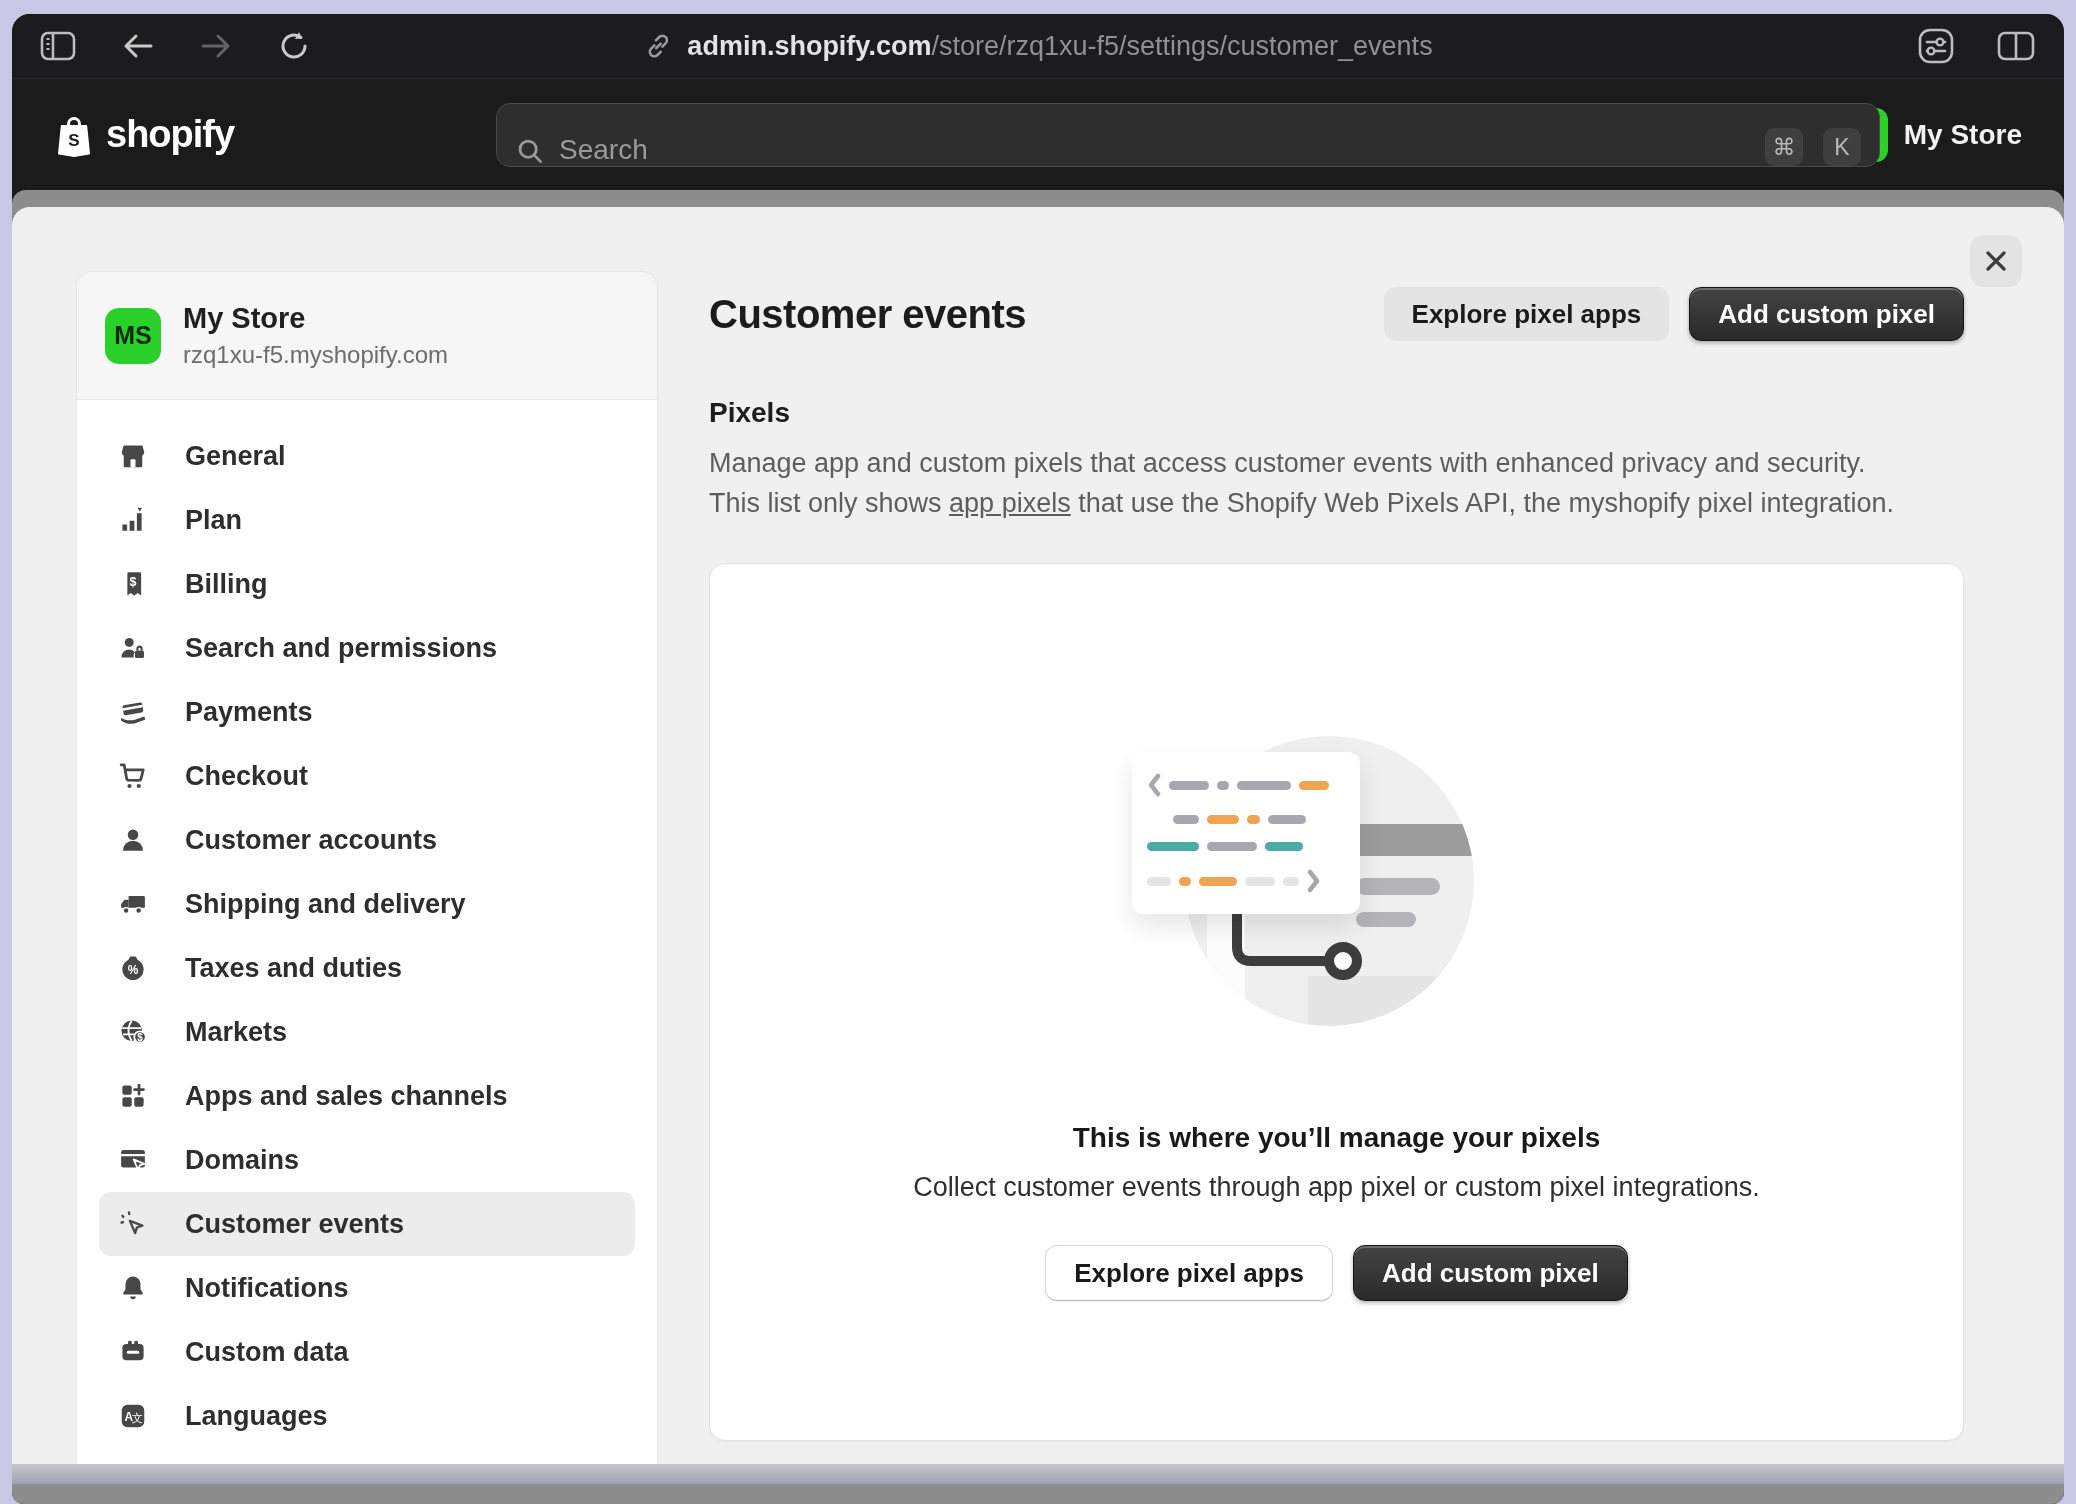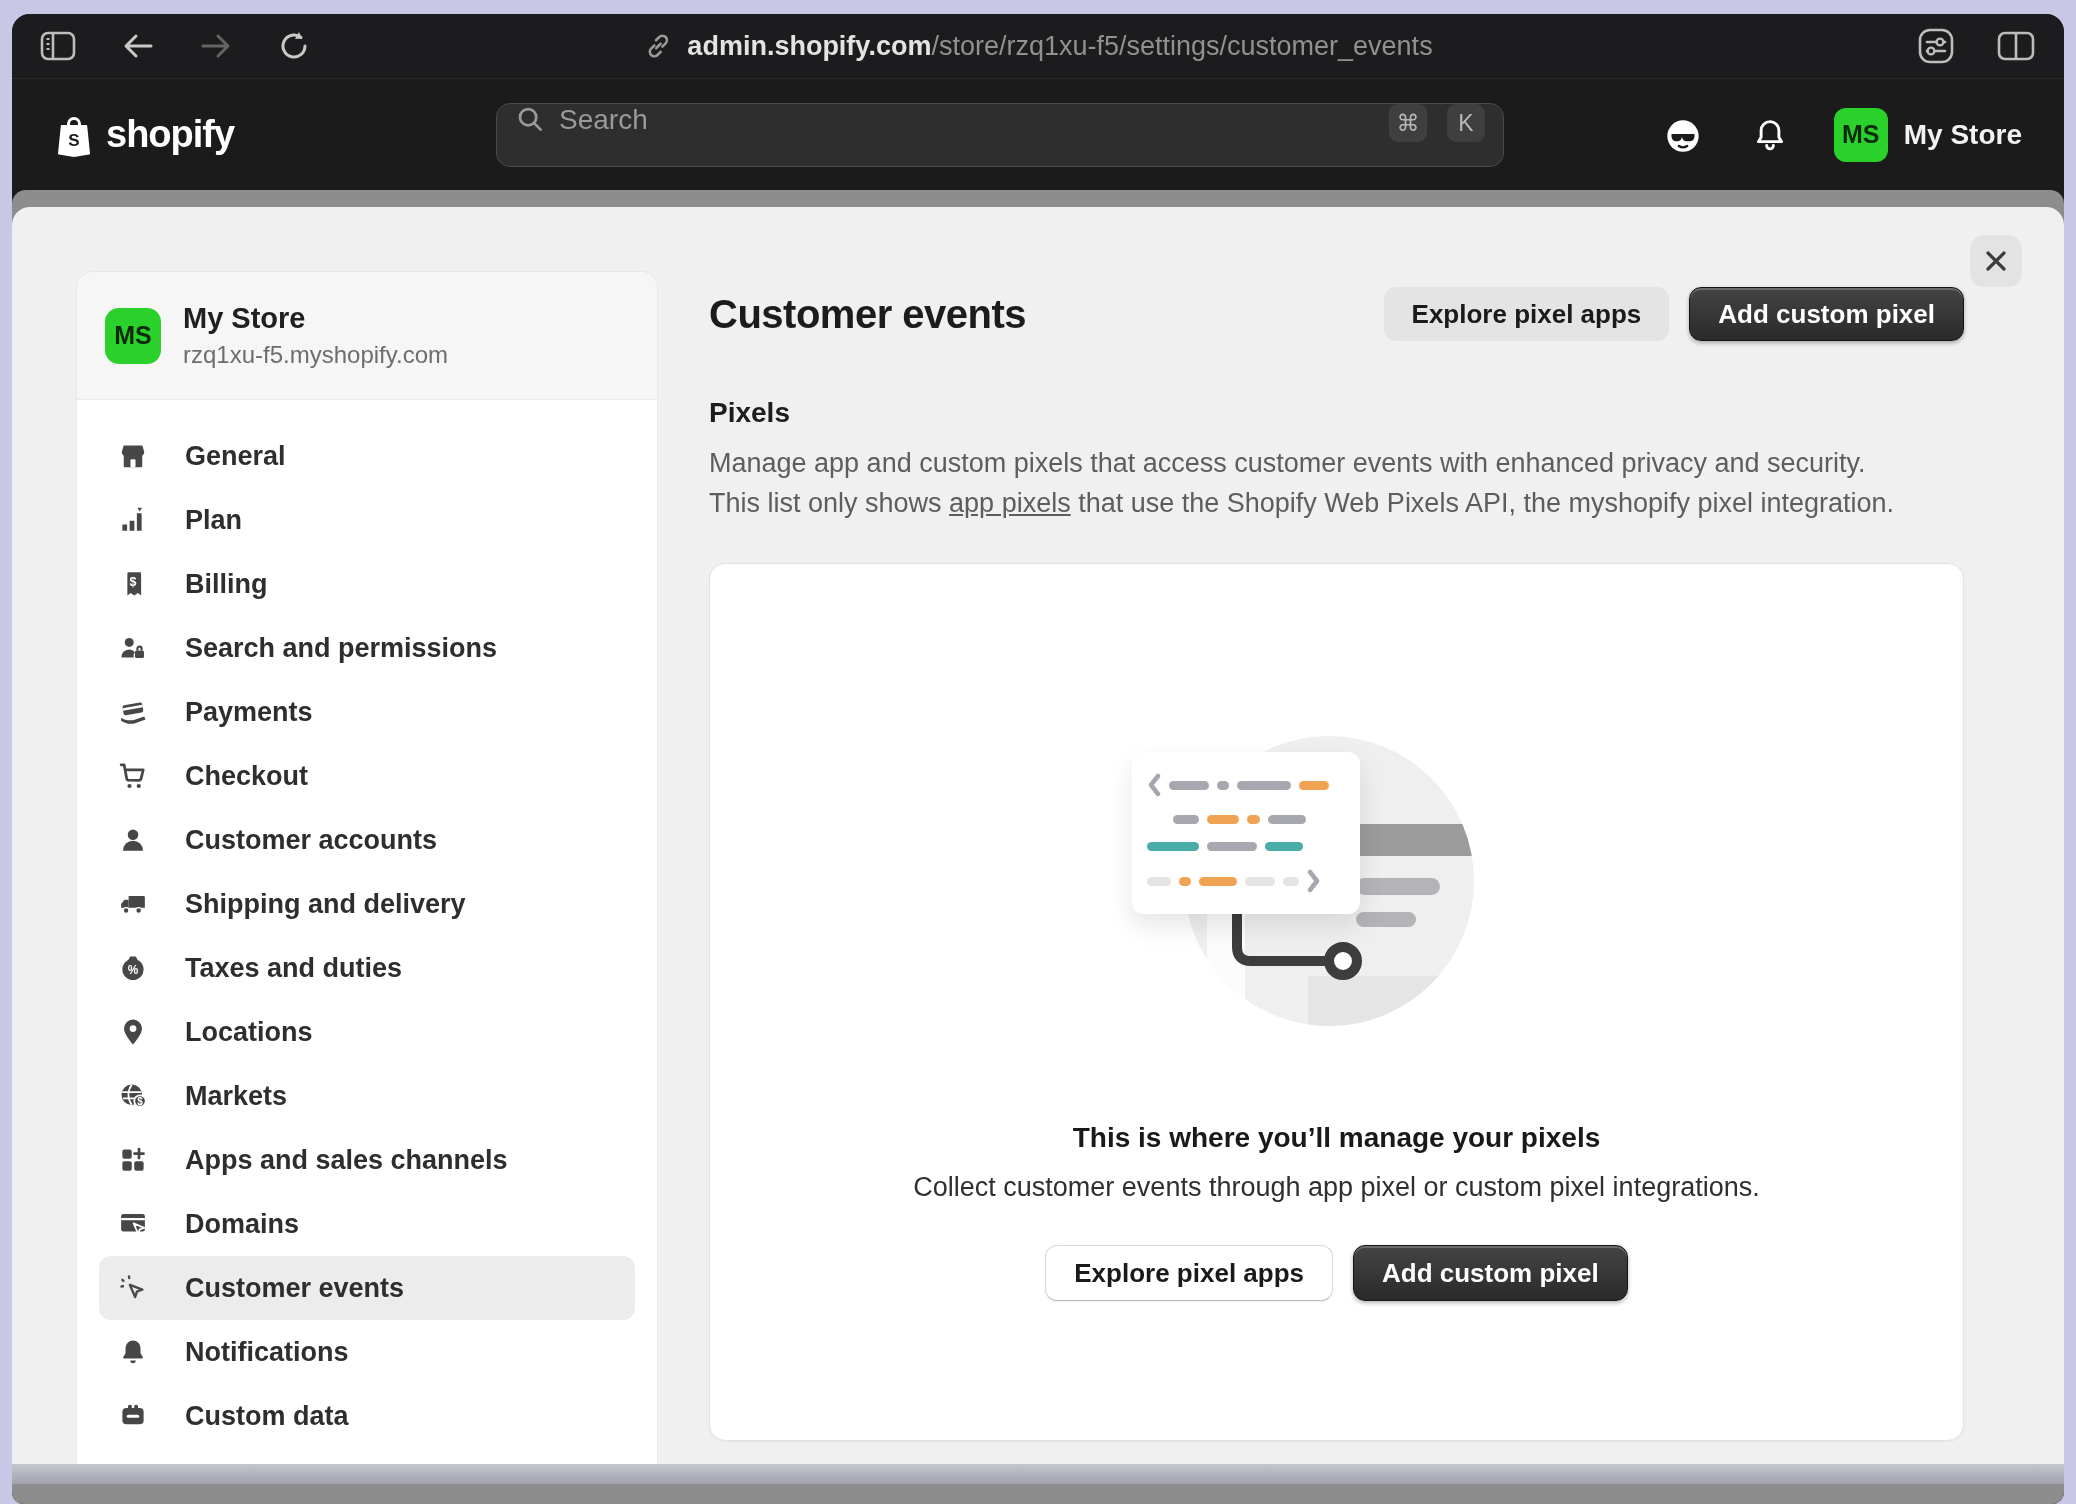--- a/index.html
+++ b/index.html
@@ -30,23 +30,23 @@
   .url-path { color:#919191; font-weight:400; }
   .browser-right { margin-left:auto; display:flex; align-items:center; gap:40px; }
   
   .admin-header {
     height:112px; background:#1b1b1b; border-top:1px solid #2b2b2b;
     display:flex; align-items:center; position:relative; padding:0 42px;
   }
   .logo { display:flex; align-items:center; gap:12px; }
   .logo-word { color:#fff; font-size:38px; font-weight:700; letter-spacing:-1px; }
   .search-wrap {
-    position:absolute; left:484px; top:24px; width:1008px; height:64px;
+    position:absolute; left:484px; top:24px; width:1384px; height:64px;
     background:#2e2e2e; border:1px solid #4a4a4a; border-radius:14px;
-    display:flex; align-items:flex-start; padding:0 18px; gap:14px;
+    display:flex; align-items:flex-end; padding:0 18px; gap:14px;
   }
   .search-input {
     flex:1; background:transparent; border:none; outline:none;
     color:#cfcfcf; font-size:28px; font-family:"Liberation Sans",sans-serif;
   }
   .search-input::placeholder { color:#9a9a9a; }
   .kbd {
     width:38px; height:38px; border-radius:9px; background:#3f3f3f;
     color:#b8b8b8; font-size:23px; display:flex; align-items:center;
     justify-content:center; margin-left:6px;
@@ -353,29 +353,20 @@
           <div class="nav-item">
             <span class="nicon">
                 <svg width="30" height="30" viewBox="0 0 24 24">
                   <path fill="#474747" d="M9.8 2.8h4.4l1.6 2.7c3 1.5 4.7 4.4 4.7 7.6a8.5 8.5 0 0 1-17 0c0-3.2 1.7-6.1 4.7-7.6z"></path>
                   <text x="12" y="16.4" font-size="9.5" font-weight="700" fill="#fff" text-anchor="middle" font-family="Liberation Sans, sans-serif">%</text>
                 </svg>
               </span>
             <span class="nav-label">Taxes and duties</span>
           </div>
 
-          <div class="nav-item">
-            <span class="nicon">
-                <svg width="30" height="30" viewBox="0 0 24 24">
-                  <path fill="#474747" d="M12 2a7.2 7.2 0 0 1 7.2 7.2c0 5-7.2 12.8-7.2 12.8S4.8 14.2 4.8 9.2A7.2 7.2 0 0 1 12 2z"></path>
-                  <circle cx="12" cy="9.2" r="2.7" fill="#fff"></circle>
-                </svg>
-              </span>
-            <span class="nav-label">Locations</span>
-          </div>
 
           <div class="nav-item">
             <span class="nicon">
                 <svg width="30" height="30" viewBox="0 0 24 24">
                   <circle cx="11" cy="11" r="8.2" fill="#474747"></circle>
                   <path d="M3.4 8.8h15.2M4 13.8h9M11 3a13.5 13.5 0 0 0 0 16" fill="none" stroke="#fff" stroke-width="1.4"></path>
                   <circle cx="17.6" cy="16" r="4.6" fill="#474747" stroke="#fff" stroke-width="1.4"></circle>
                   <text x="17.6" y="18.8" font-size="8" font-weight="700" fill="#fff" text-anchor="middle" font-family="Liberation Sans, sans-serif">$</text>
                 </svg>
               </span>

